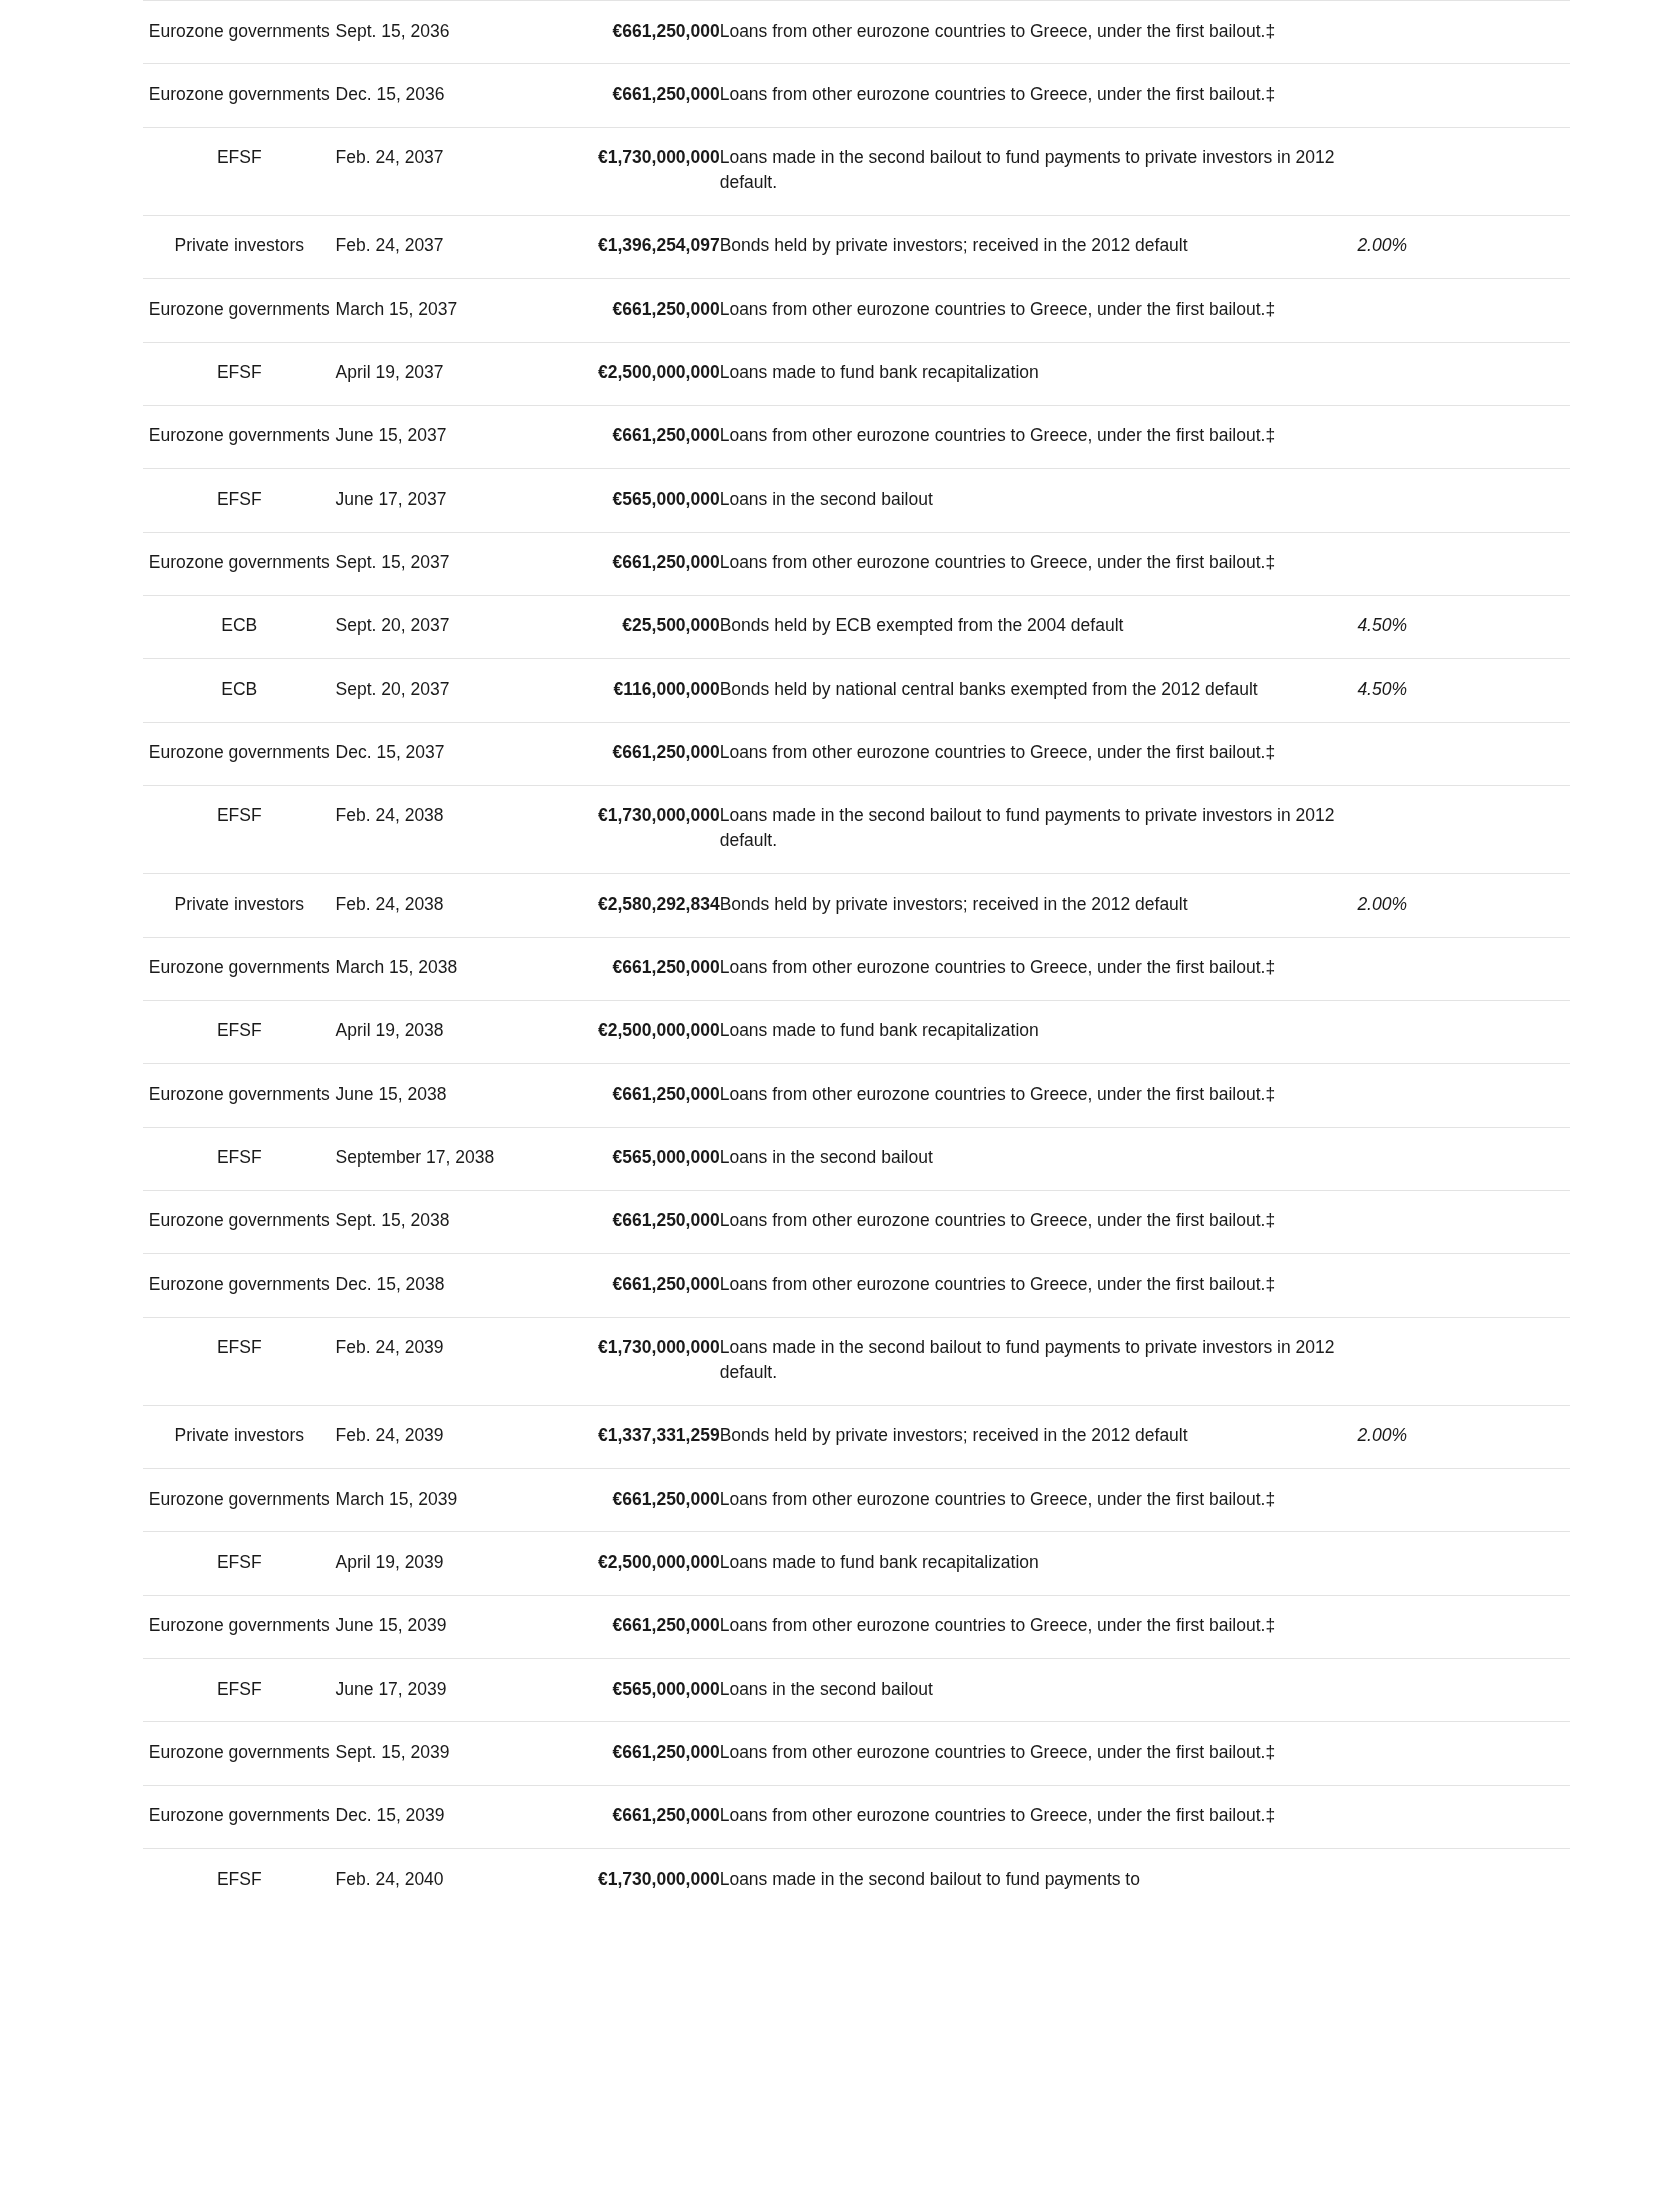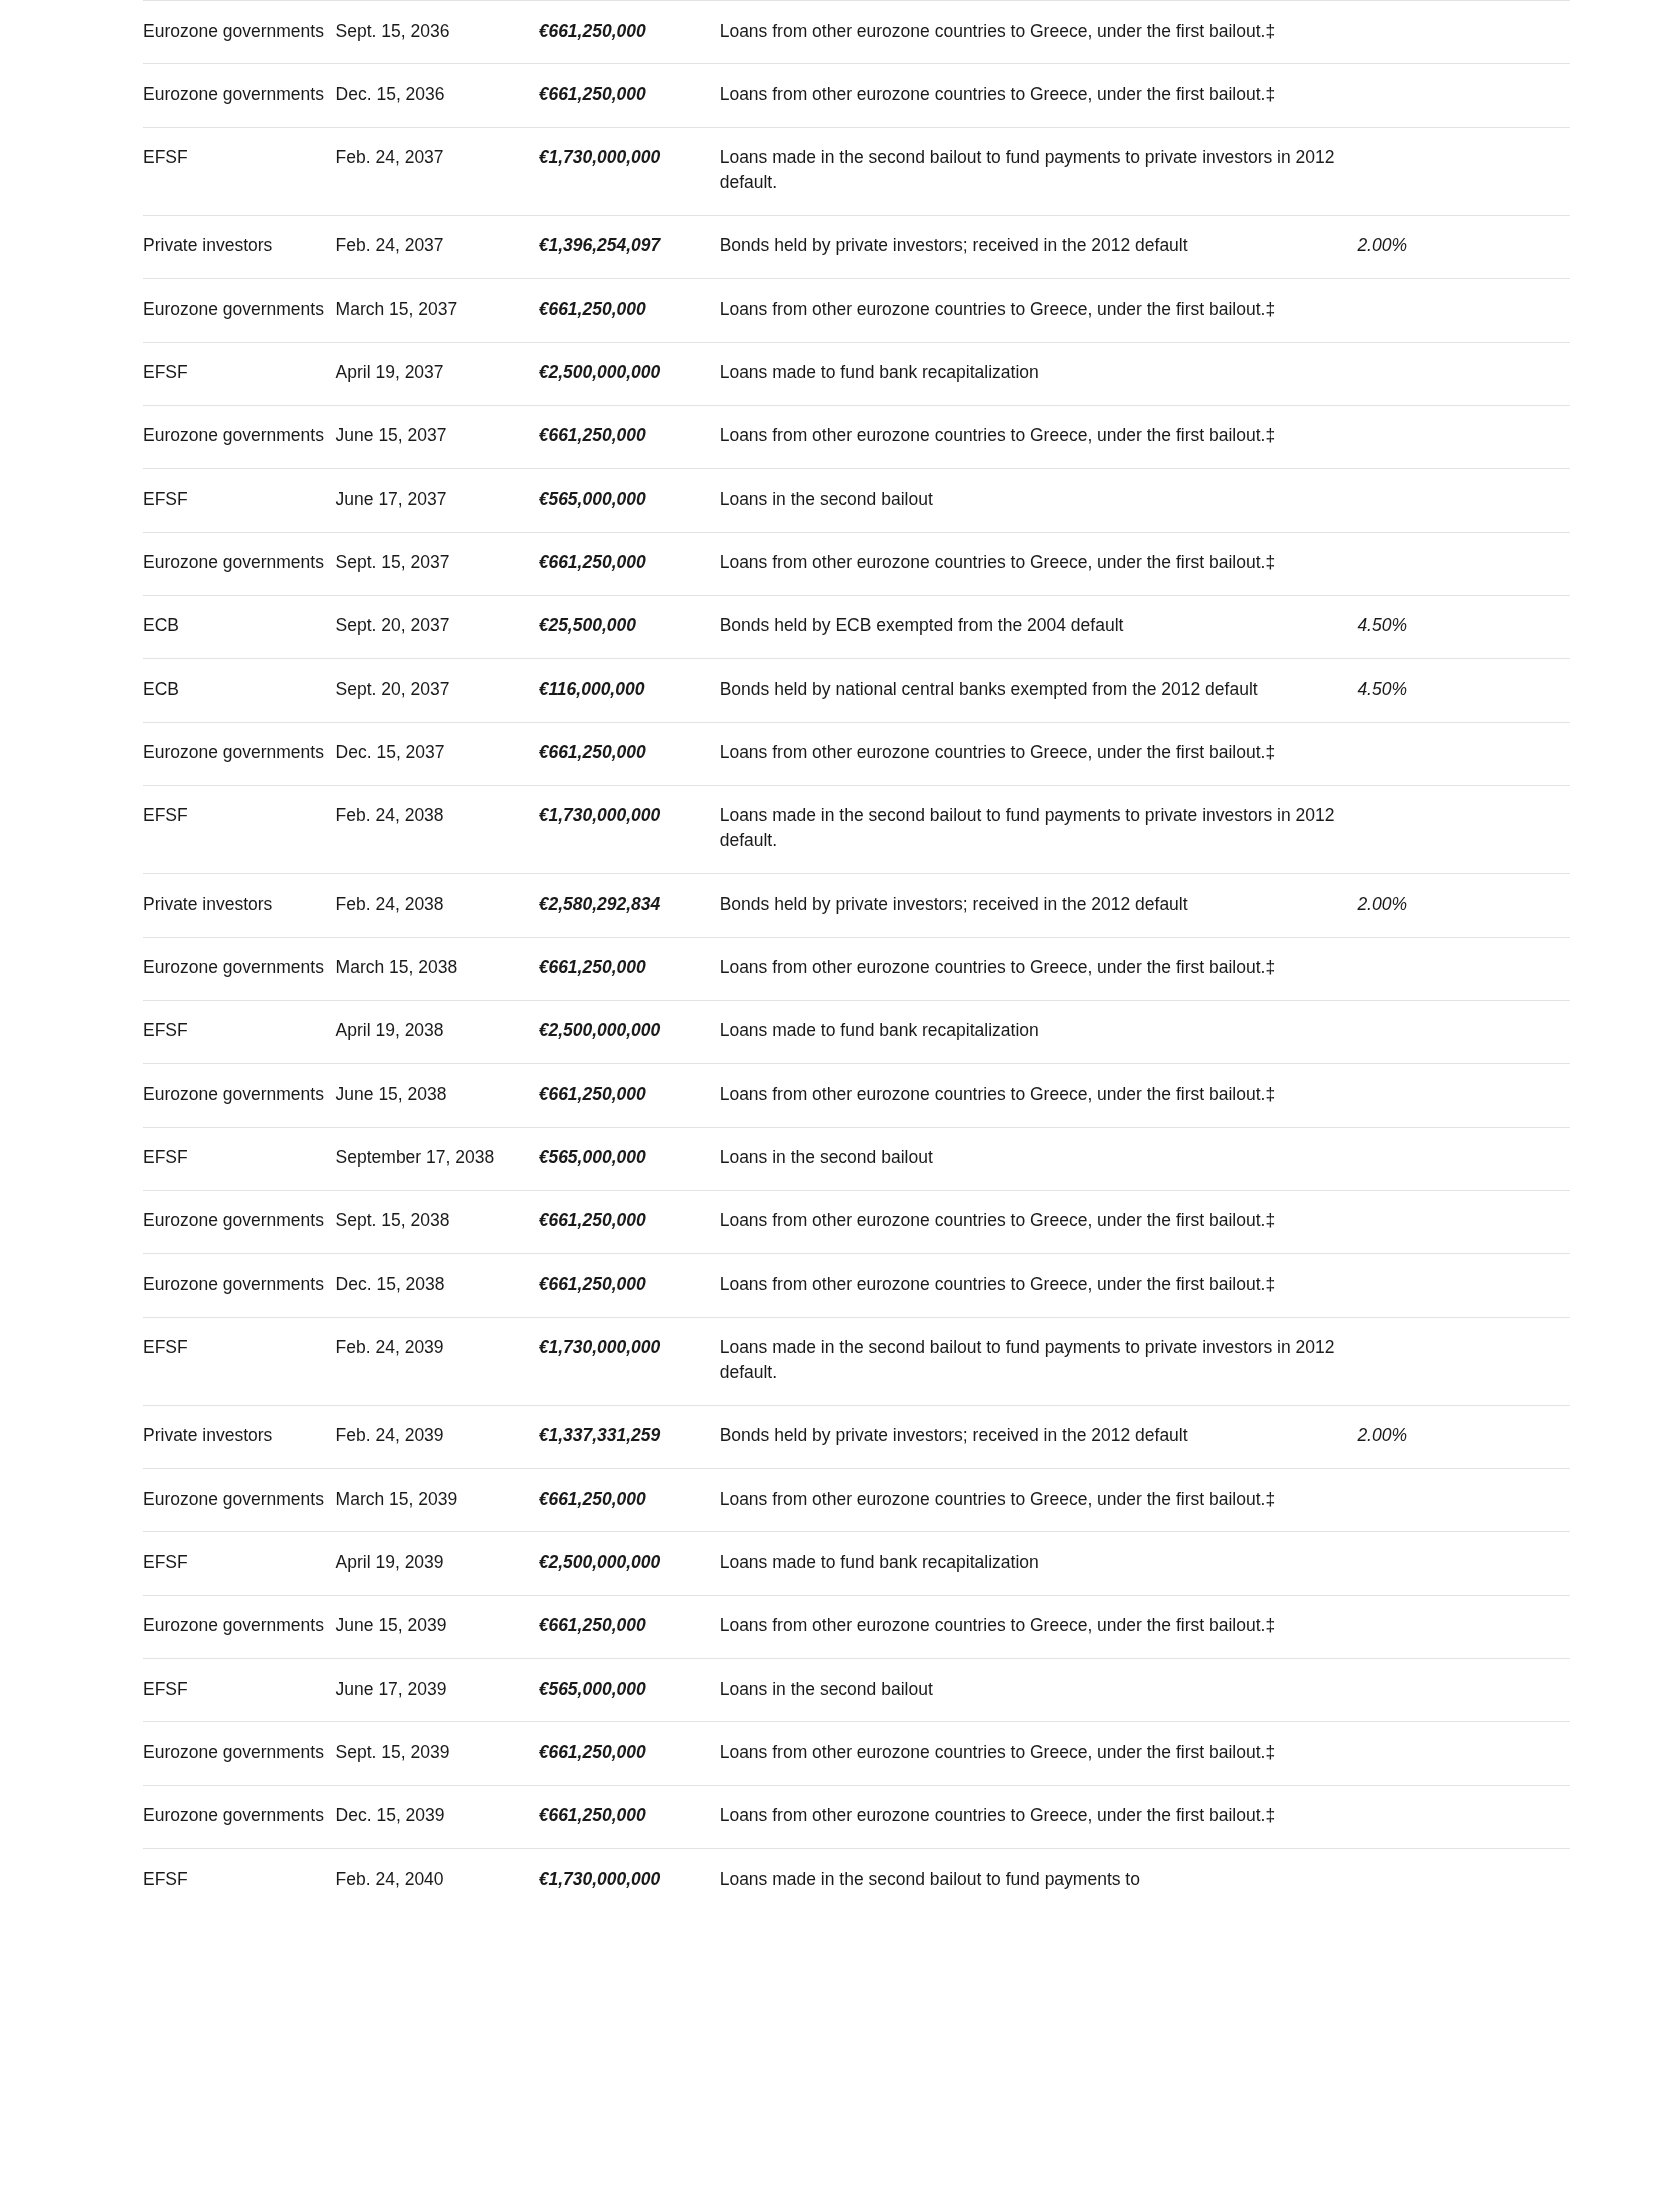--- a/index.html
+++ b/index.html
@@ -33,33 +33,33 @@
     vertical-align: top;
     padding: 17.5px 0 20px 0;
     font-size: 17.5px;
     line-height: 1.42;
     color: #1a1a1a;
   }
   td.c-creditor {
     width: 183px;
     padding-left: 49px;
     box-sizing: border-box;
+    text-align: center;
   }
   td.c-date {
     width: 193px;
     box-sizing: border-box;
     margin-top: 12px;
   }
   td.c-amount {
     width: 172px;
-    text-align: left;
+    text-align: right;
     font-weight: bold;
     box-sizing: border-box;
     padding-right: 0;
-    font-style: italic;
   }
   td.c-desc {
     width: 606px;
     box-sizing: border-box;
     padding-left: 42px;
     padding-right: 20px;
   }
   td.c-rate {
     width: 202px;
     box-sizing: border-box;

